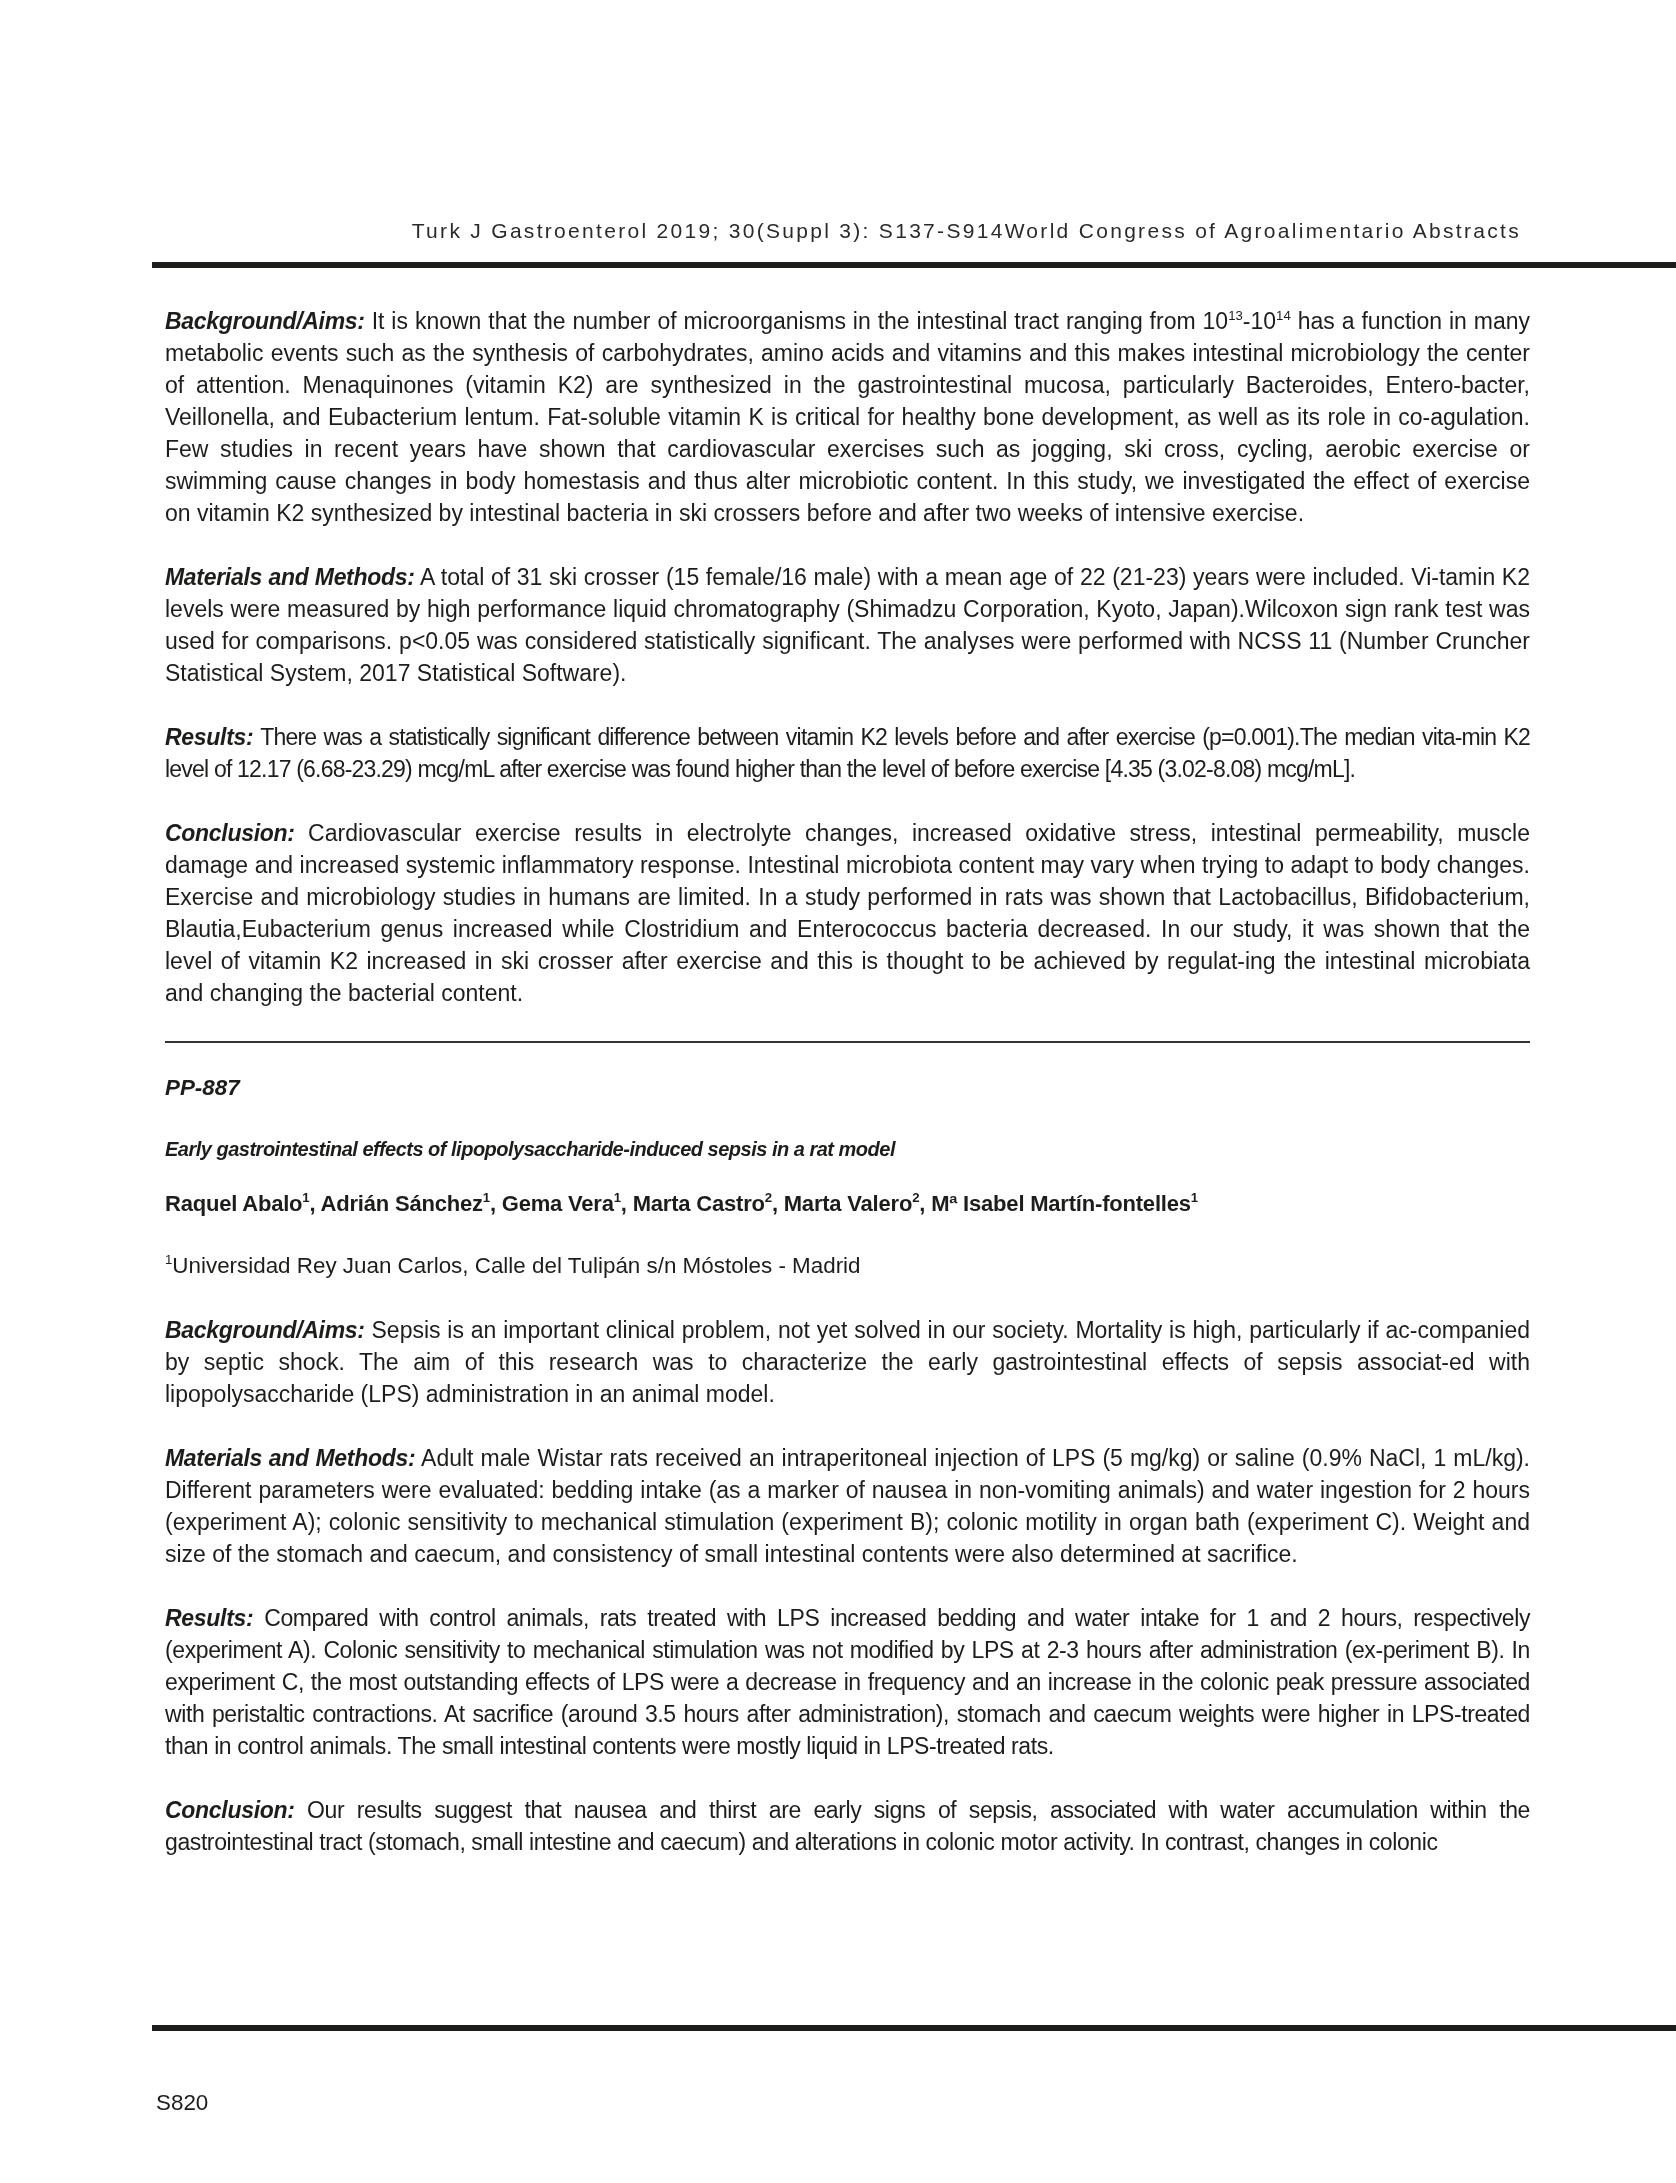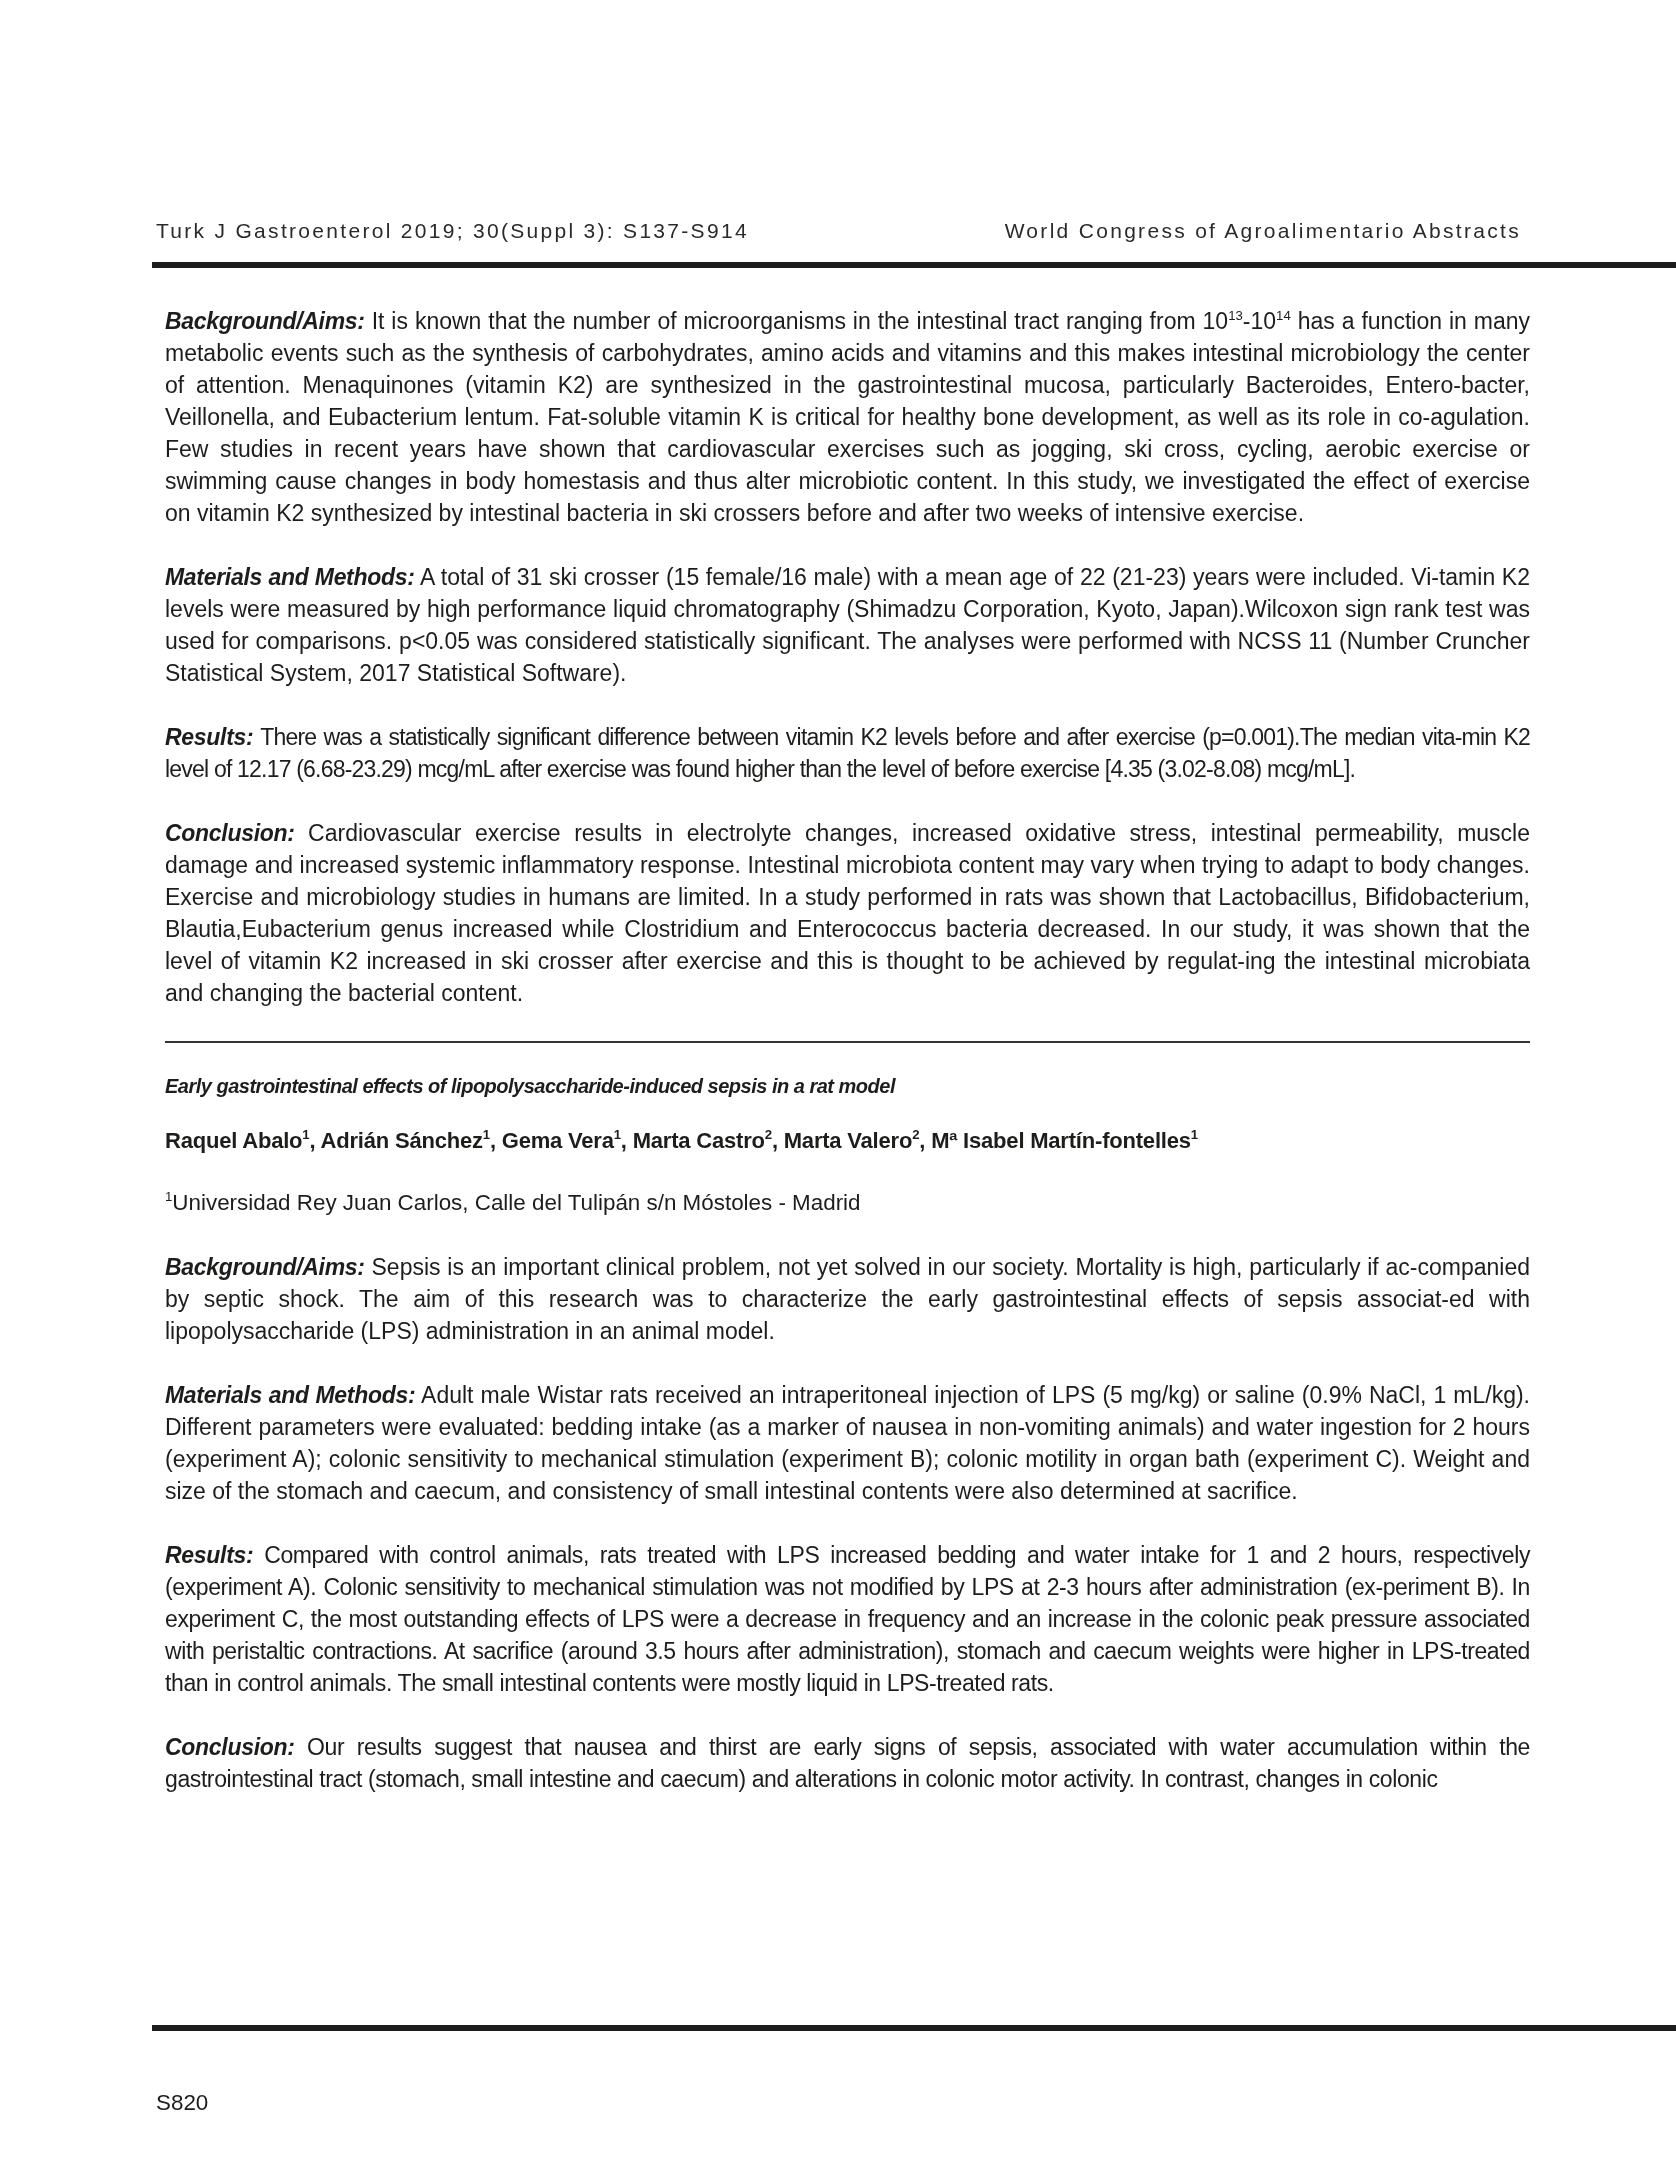--- a/index.html
+++ b/index.html
@@ -14,21 +14,21 @@
     overflow: hidden;
     color: #1d1d1b;
     font-family: "Liberation Sans", "DejaVu Sans", sans-serif;
   }
   .running-header {
     position: absolute;
     left: 156px;
     top: 219px;
     width: 1365px;
     display: flex;
-    justify-content: space-between;
+    justify-content: flex-end;
     font-size: 21px;
     letter-spacing: 2.3px;
     color: #2a2a28;
   }
   .rule-top {
     position: absolute;
     left: 152px;
     top: 262px;
     width: 1524px;
     height: 6px;
@@ -126,20 +126,21 @@
       <span class="label">Results:</span><span> There was a statistically significant difference between vitamin K2 levels before and after exercise (p=0.001).The median vita-min K2 level of 12.17 (6.68-23.29) mcg/mL after exercise was found higher than the level of before exercise [4.35 (3.02-8.08) mcg/mL].</span>
     </p>
     <p class="para">
       <span class="label">Conclusion:</span><span> Cardiovascular exercise results in electrolyte changes, increased oxidative stress, intestinal permeability, muscle damage and increased systemic inflammatory response. Intestinal microbiota content may vary when trying to adapt to body changes. Exercise and microbiology studies in humans are limited. In a study performed in rats was shown that Lactobacillus, Bifidobacterium, Blautia,Eubacterium genus increased while Clostridium and Enterococcus bacteria decreased. In our study, it was shown that the level of vitamin K2 increased in ski crosser after exercise and this is thought to be achieved by regulat-ing the intestinal microbiata and changing the bacterial content.</span>
     </p>
   </section>
 
   <div class="divider"></div>
 
   <section>
+    <div class="abstract-id">PP-887</div>
     <div class="abstract-title">Early gastrointestinal effects of lipopolysaccharide-induced sepsis in a rat model</div>
 
     <div class="authors">
       <span><span>Raquel Abalo</span><sup>1</sup></span>, 
       <span><span>Adrián Sánchez</span><sup>1</sup></span>, 
       <span><span>Gema Vera</span><sup>1</sup></span>, 
       <span><span>Marta Castro</span><sup>2</sup></span>, 
       <span><span>Marta Valero</span><sup>2</sup></span>, 
       <span><span>Mª Isabel Martín-fontelles</span><sup>1</sup></span>
     </div>

